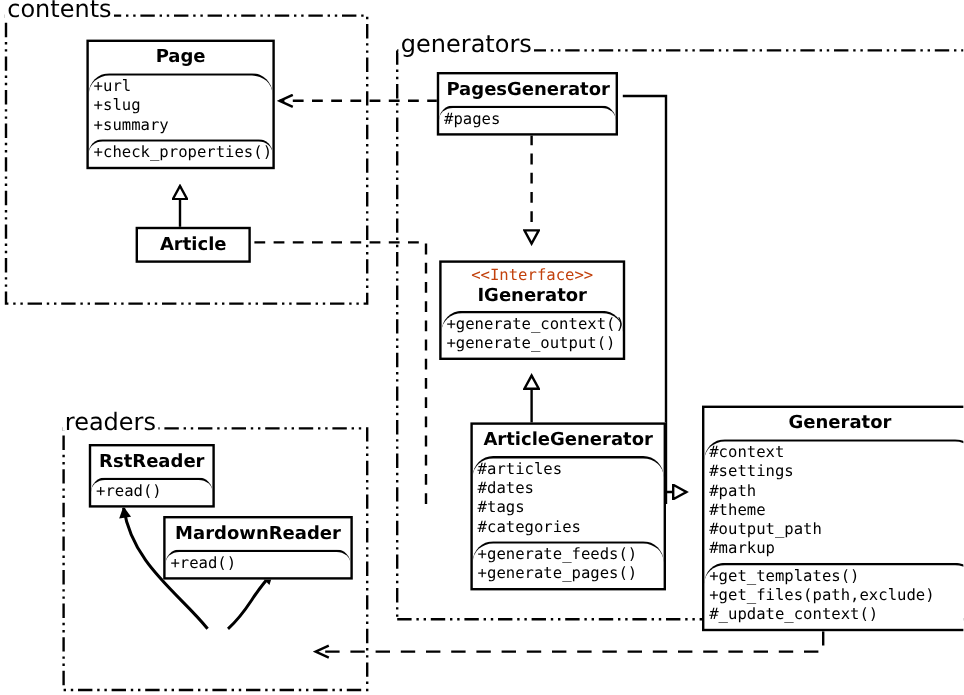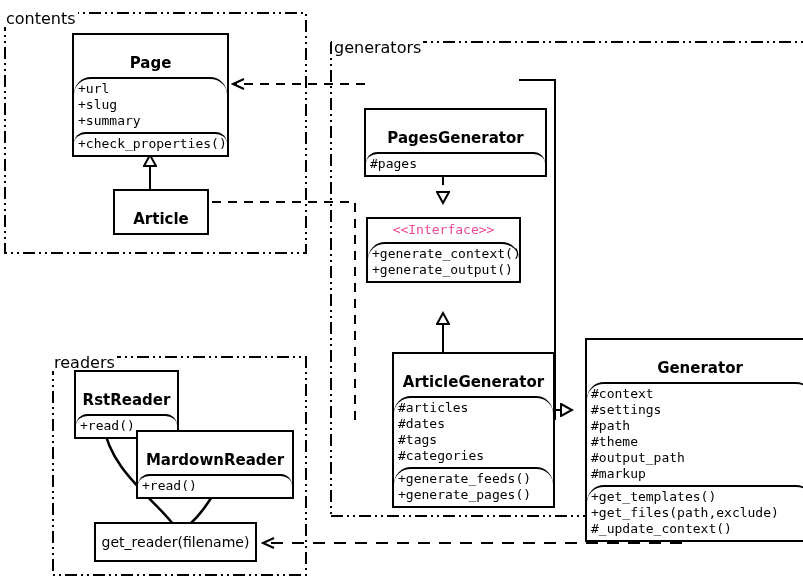--- a/index.html
+++ b/index.html
@@ -22,52 +22,51 @@
     left: 0;
     top: 0;
     width: 803px;
     height: 579px;
     pointer-events: none;
   }
   
   .pkg-label {
     position: absolute;
     font-family: "DejaVu Sans", sans-serif;
-    font-size: 16px;
+    font-size: 20px;
     color: #000000;
     background: #ffffff;
     line-height: 16px;
     padding: 0 2px;
     white-space: nowrap;
-    margin-top: 12px;
   }
   
   .umlbox {
     position: absolute;
     border: 2px solid #000000;
     background: #ffffff;
     box-sizing: border-box;
   }
   .uml-title {
     font-family: "DejaVu Sans", sans-serif;
     font-weight: bold;
     font-size: 15px;
     text-align: center;
     color: #000000;
-    padding: 20px 6px 5px 6px;
+    padding: 4px 6px 5px 6px;
     line-height: 17px;
     white-space: nowrap;
   }
   .uml-stereotype {
     font-family: "DejaVu Sans Mono", monospace;
     font-weight: normal;
     font-size: 13px;
     text-align: center;
     line-height: 16px;
-    color: #ec4899;
+    color: #c2410c;
   }
   .uml-sep {
     border-top: 2px solid #000000;
   }
   .uml-compartment {
     padding: 2px 3px 3px 4px;
     border-radius: 17px;
   }
   .uml-item {
     font-family: "DejaVu Sans Mono", monospace;
@@ -148,30 +147,31 @@
     </div>
     <div class="uml-sep uml-compartment">
       <div class="uml-item">+check_properties()</div>
     </div>
   </div>
 
   <div class="umlbox" style="left:113px; top:189px; width:96px;">
     <div class="uml-title">Article</div>
   </div>
 
-  <div class="umlbox" style="left:364px; top:60px; width:183px;margin-top:48px;">
+  <div class="umlbox" style="left:364px; top:60px; width:151px;">
     <div class="uml-title">PagesGenerator</div>
     <div class="uml-sep uml-compartment">
       <div class="uml-item">#pages</div>
     </div>
   </div>
 
   <div class="umlbox" style="left:366px; top:217px; width:155px;">
     <div style="padding:3px 4px 4px 4px;">
       <div class="uml-stereotype">&lt;&lt;Interface&gt;&gt;</div>
+      <div class="uml-title" style="padding:0;">IGenerator</div>
     </div>
     <div class="uml-sep uml-compartment">
       <div class="uml-item">+generate_context()</div>
       <div class="uml-item">+generate_output()</div>
     </div>
   </div>
 
   <div class="umlbox" style="left:364px; top:352px; width:163px;margin-left:28px;">
     <div class="uml-title">ArticleGenerator</div>
     <div class="uml-sep uml-compartment">
@@ -210,17 +210,14 @@
     </div>
   </div>
 
   <div class="umlbox" style="left:136px; top:430px; width:158px;">
     <div class="uml-title">MardownReader</div>
     <div class="uml-sep uml-compartment">
       <div class="uml-item">+read()</div>
     </div>
   </div>
 
-  <div class="plainbox" style="left:94px; top:522px; width:163px; height:40px;">
-    <span class="plainbox-label">get_reader(filename)</span>
-  </div>
 
 </div>
 
 </body></html>

